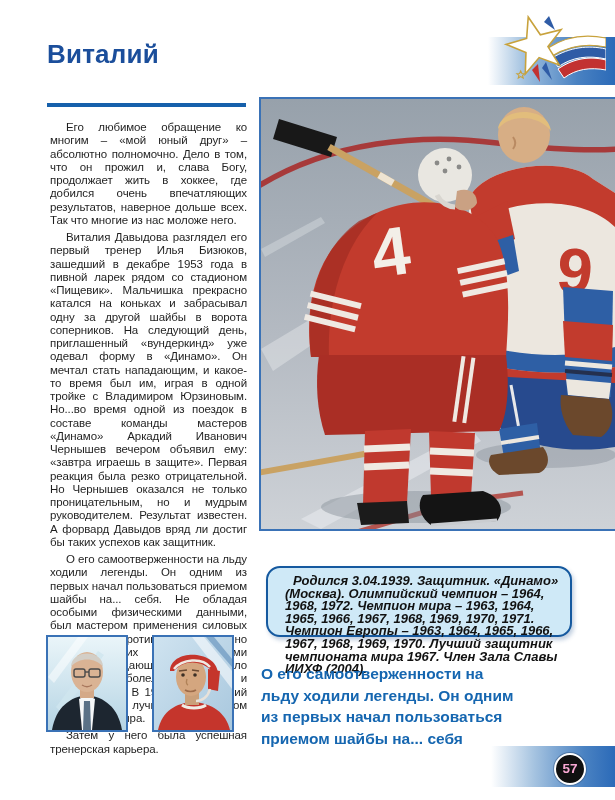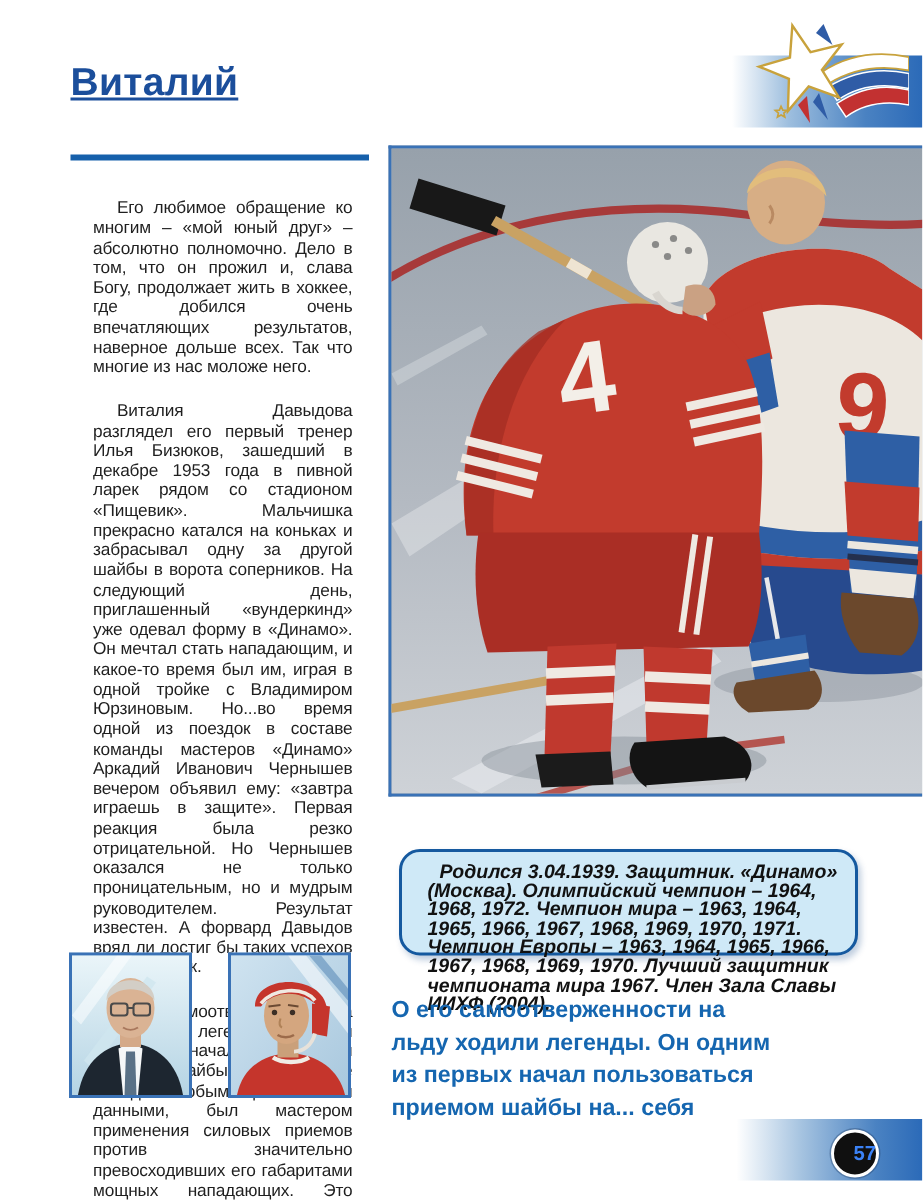--- a/index.html
+++ b/index.html
@@ -1,32 +1,32 @@
 <!DOCTYPE html>
 <html><head>
 <meta charset="utf-8">
 <style>
   html,body{margin:0;padding:0;background:#ffffff;}
   .page{
     position:relative;width:615px;height:800px;overflow:hidden;
     background:#ffffff;font-family:"Liberation Sans",sans-serif;
   }
   
-  .title-block{position:absolute;left:47px;top:38px;color:#1b4e9b;font-weight:bold;line-height:32px;font-size:26px;letter-spacing:.2px;text-decoration:underline;}
+  .title-block{position:absolute;left:47px;top:38px;color:#1b4e9b;font-weight:bold;line-height:32px;font-size:26px;letter-spacing:.2px;}
   .title-rule{position:absolute;left:47px;top:103px;width:199px;height:4px;background:#1660ab;}
   .top-banner{position:absolute;left:488px;top:37px;width:127px;height:48px;
     background:linear-gradient(90deg,rgba(255,255,255,0) 0%,#9dbede 30%,#4a82c2 70%,#2b6ab8 100%);}
   .star-logo{position:absolute;left:502px;top:6px;width:104px;height:82px;}
   
   .article-column{
     position:absolute;left:46px;top:117px;width:205px;
     font-size:11.5px;line-height:13.25px;color:#1f1f1f;
     text-align:justify;letter-spacing:-0.1px;
   }
-  .article-column p{margin:16px;text-indent:16px;}
+  .article-column p{margin:4px;text-indent:16px;}
   
   .photo-frame{
     position:absolute;left:259px;top:97px;width:356px;height:434px;
     border:2px solid #3a72b6;border-right:none;box-sizing:border-box;background:#aab3bb;
   }
   .photo-frame svg{display:block;width:100%;height:100%;}
   
   .caption-box{
     position:absolute;left:266px;top:566px;width:306px;height:71px;box-sizing:border-box;
     background:#cfe9f7;border:2.5px solid #15599f;border-radius:14px;
@@ -44,21 +44,21 @@
   .portrait{position:absolute;top:635px;width:82px;height:97px;border:2px solid #3a72b6;box-sizing:border-box;background:#d8ecf4;}
   .portrait svg{display:block;width:100%;height:100%;}
   .portrait.p1{left:46px;}
   .portrait.p2{left:152px;}
   
   .bottom-banner{position:absolute;left:491px;top:746px;width:124px;height:41px;
     background:linear-gradient(90deg,rgba(255,255,255,0) 0%,#a5c3e0 35%,#4a82c2 75%,#2b6ab8 100%);}
   .page-badge{
     position:absolute;left:554px;top:753px;width:28px;height:28px;border-radius:50%;
     background:#101010;border:2px solid #ffffff;box-sizing:content-box;
-    color:#3b82f6;font-weight:bold;font-size:13.5px;line-height:28px;text-align:right;
+    color:#f9a8d4;font-weight:bold;font-size:13.5px;line-height:28px;text-align:center;
     box-shadow:0 0 0 1px rgba(40,70,110,.4);
   }
 </style>
 </head>
 <body>
 
 <div class="page">
 
   <div class="title-block">
     <div>Виталий</div>

